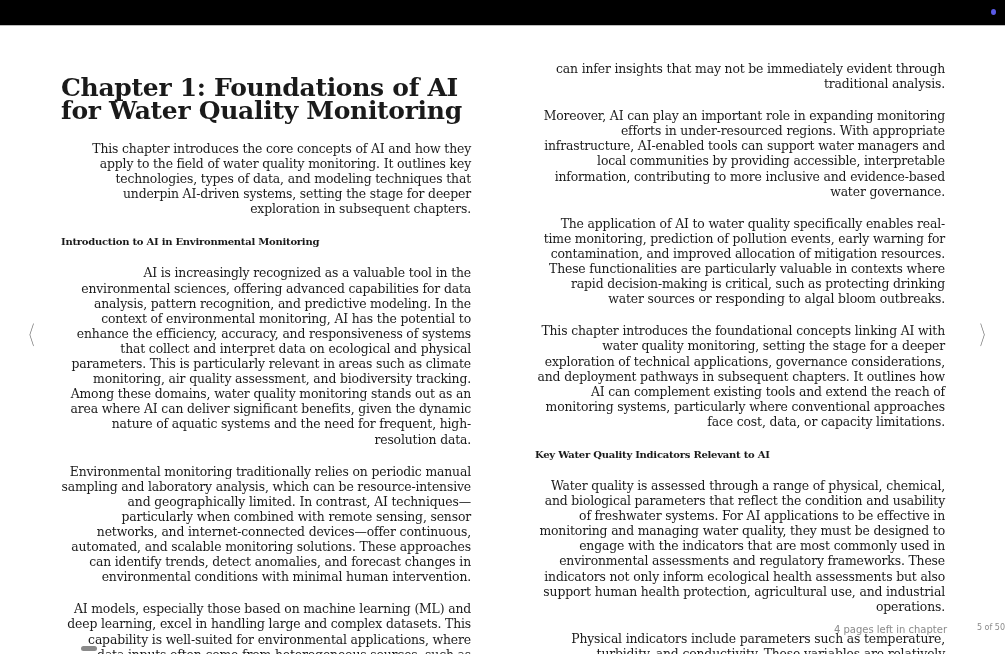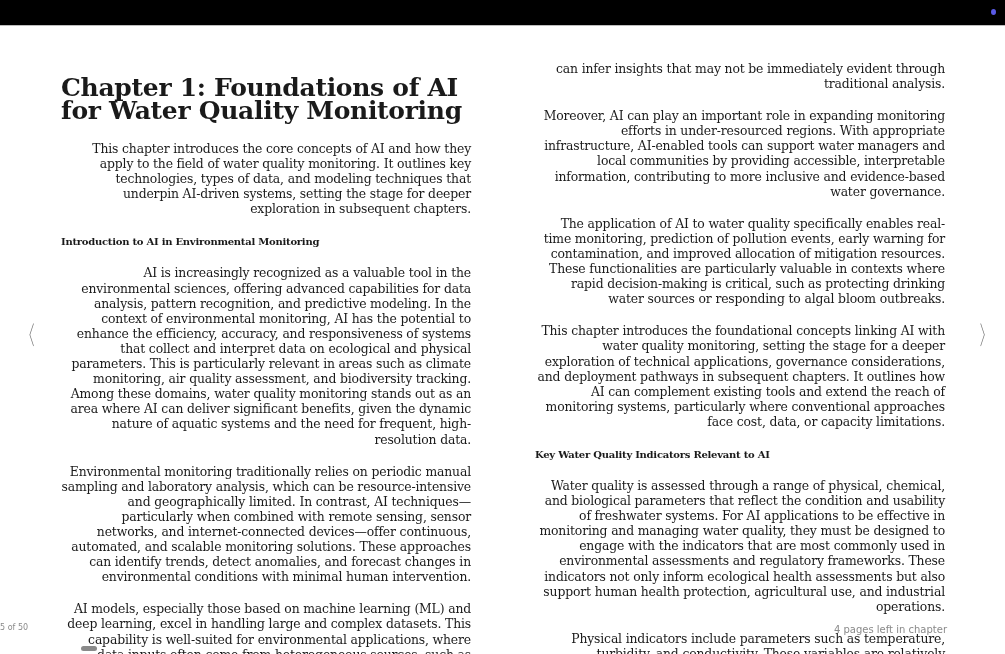--- a/index.html
+++ b/index.html
@@ -34,21 +34,21 @@
       margin: 0 0 19px 0; font-size: 25px; line-height: 23px; font-weight: bold;
       letter-spacing: -0.3px;
     }
     h2 {
       margin: 0 0 14px 0; font-size: 10px; line-height: 18px; font-weight: bold;
       letter-spacing: -0.25px;
     }
     p { margin: 0 0 17px 0; text-align: right; }
     .left h2 { margin-top: 0; }
     .footer-page {
-      position: absolute; top: 623px; left: 0; width: 1005px; text-align: left;
+      position: absolute; top: 623px; left: 0; width: 1005px; text-align: right;
       font-family: "DejaVu Sans", sans-serif; font-size: 8px; color: #8a8a8a;
     }
     .footer-left {
       position: absolute; top: 624px; right: 58px;
       font-family: "DejaVu Sans", sans-serif; font-size: 10px; color: #8a8a8a;
     }
     .scroll-handle {
       position: absolute; left: 81px; top: 646px; width: 16px; height: 5px;
       border-radius: 3px; background: #8a8a8a;
     }

